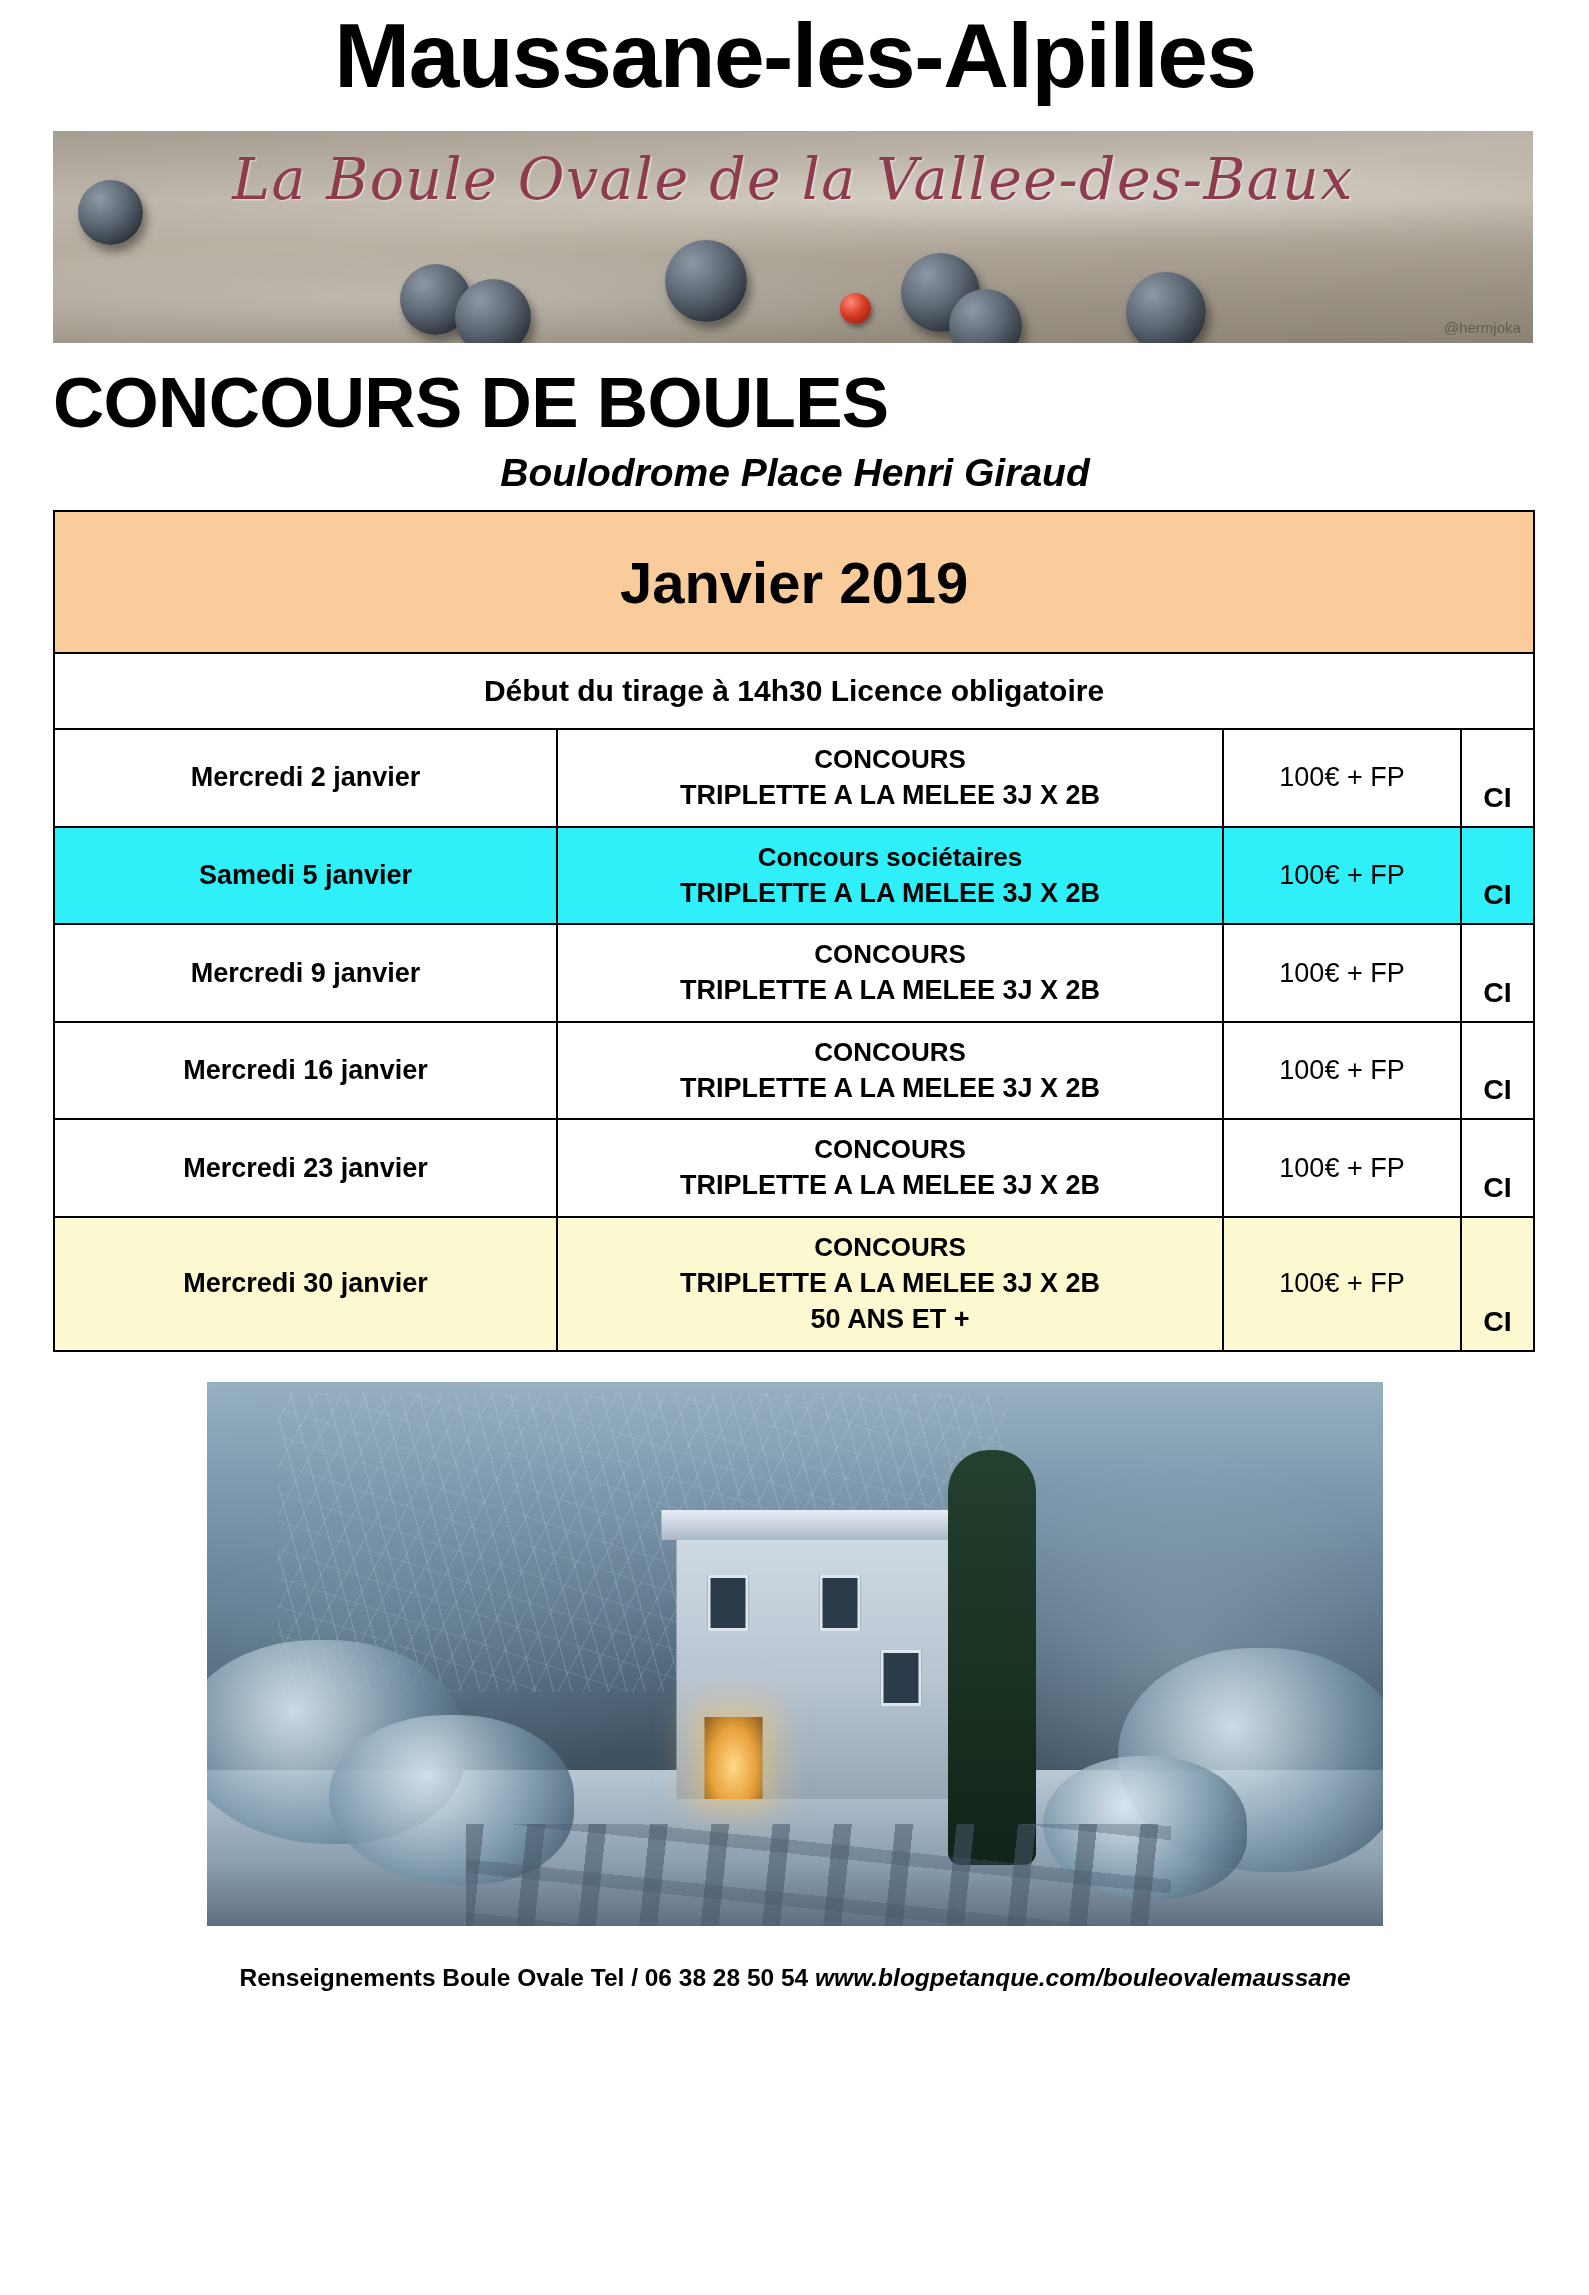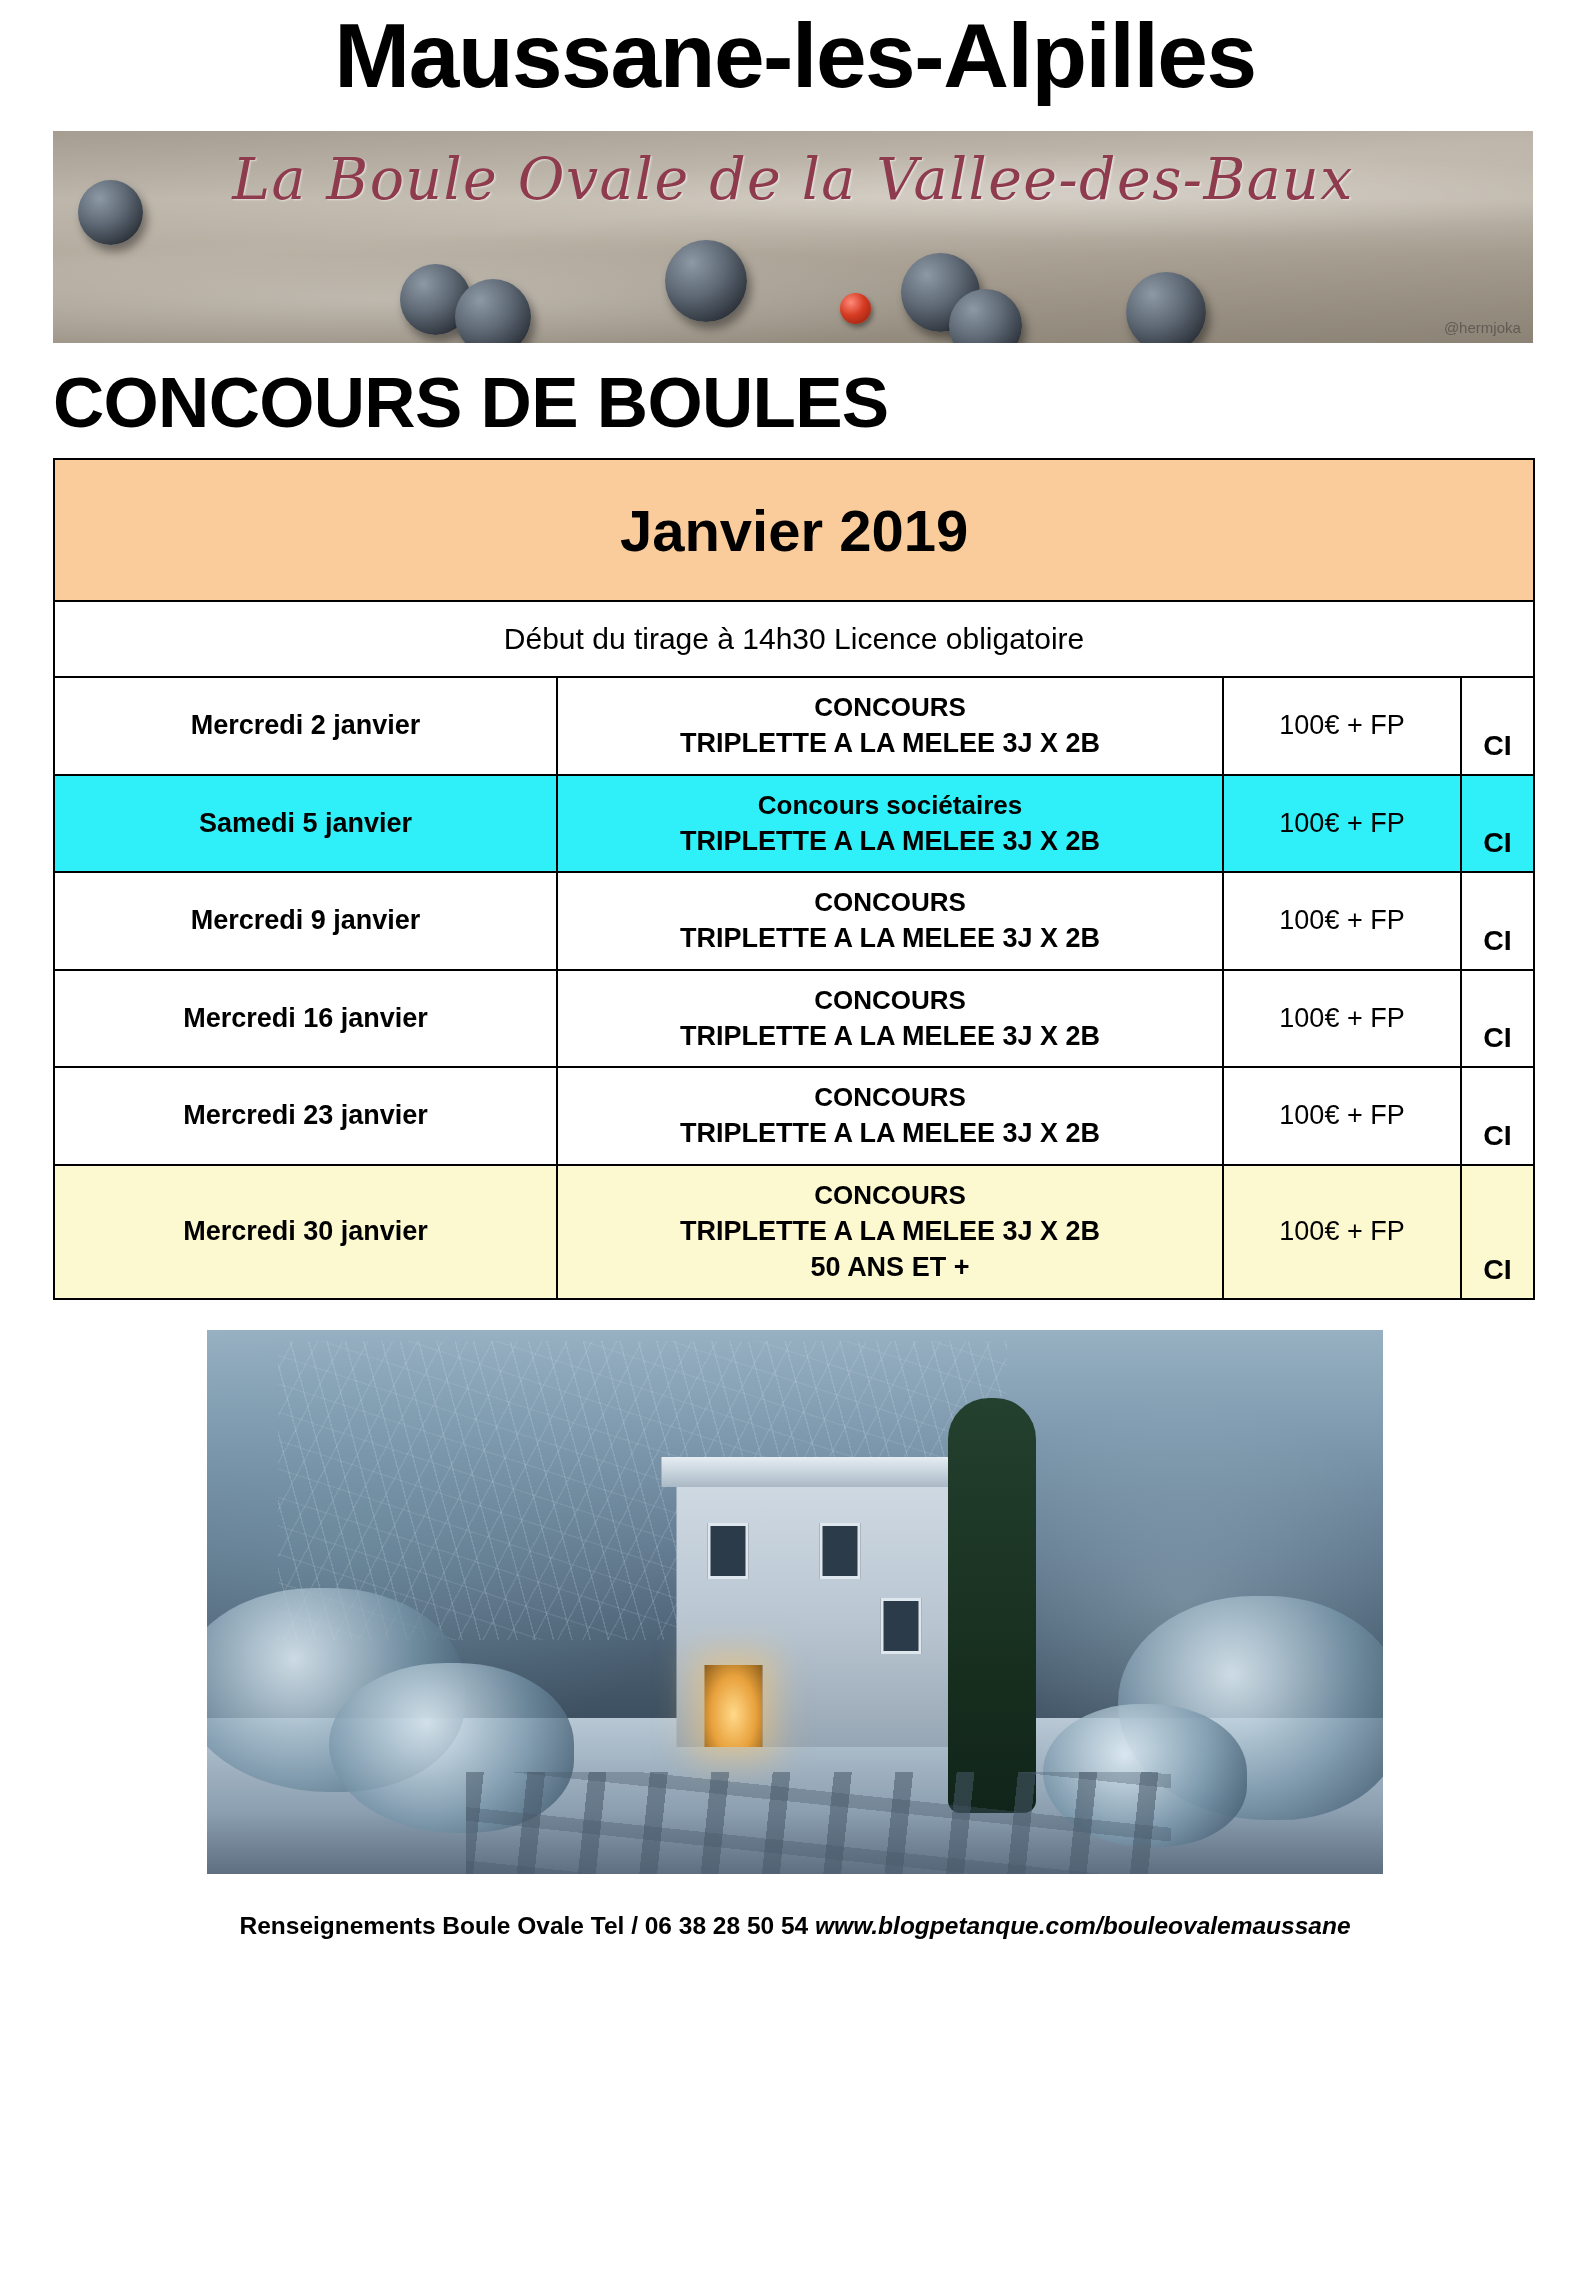--- a/index.html
+++ b/index.html
@@ -116,21 +116,21 @@
     background: #fbcc9b;
     text-align: center;
     font-size: 58px;
     font-weight: bold;
     height: 116px;
     padding: 2.7px 0 8.2px 0;
   }
   .notice-cell {
     text-align: center;
     font-size: 30px;
-    font-weight: normal;
+    font-weight: bold;
     height: 50px;
     padding: 4.1px 0;
     background: #ffffff;
   }
   .col-day   { width: 503px; }
   .col-event { width: 666px; }
   .col-price { width: 238px; }
   .col-ci    { width: 73px; }
 
   .cell-day {
@@ -296,20 +296,21 @@
     <div class="boule" style="width:79px;height:79px;left:848px;top:122px;"></div>
     <div class="boule small-red" style="width:31px;height:31px;left:787px;top:162px;"></div>
     <div class="boule" style="width:73px;height:73px;left:896px;top:158px;"></div>
     <div class="boule" style="width:80px;height:80px;left:1073px;top:141px;"></div>
 
     <div class="banner-text">La Boule Ovale de la Vallee-des-Baux</div>
     <div class="banner-credit">@hermjoka</div>
   </div>
 
   <h2 class="concours-title">CONCOURS DE BOULES</h2>
+  <div class="subtitle">Boulodrome Place Henri Giraud</div>
 
   <table class="schedule">
     <colgroup>
       <col class="col-day">
       <col class="col-event">
       <col class="col-price">
       <col class="col-ci">
     </colgroup>
     <tbody>
       <tr>

